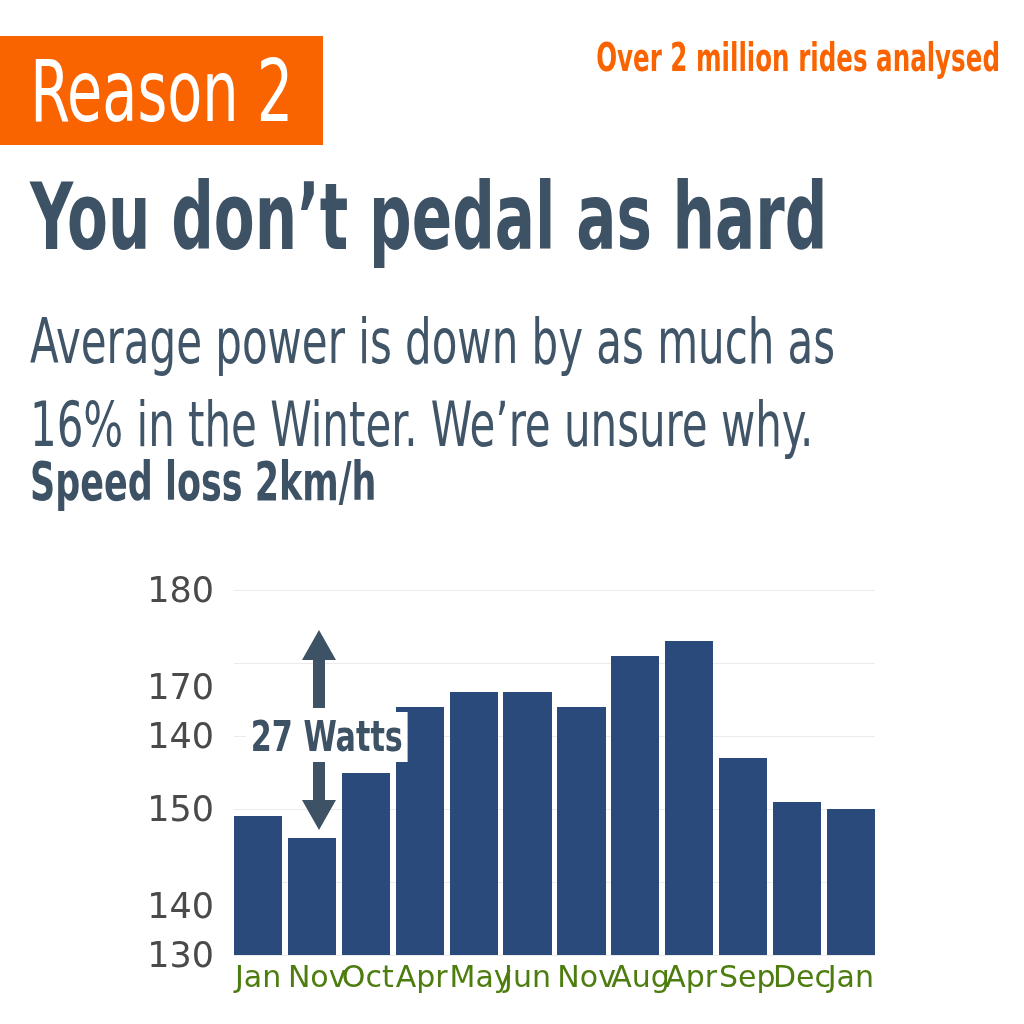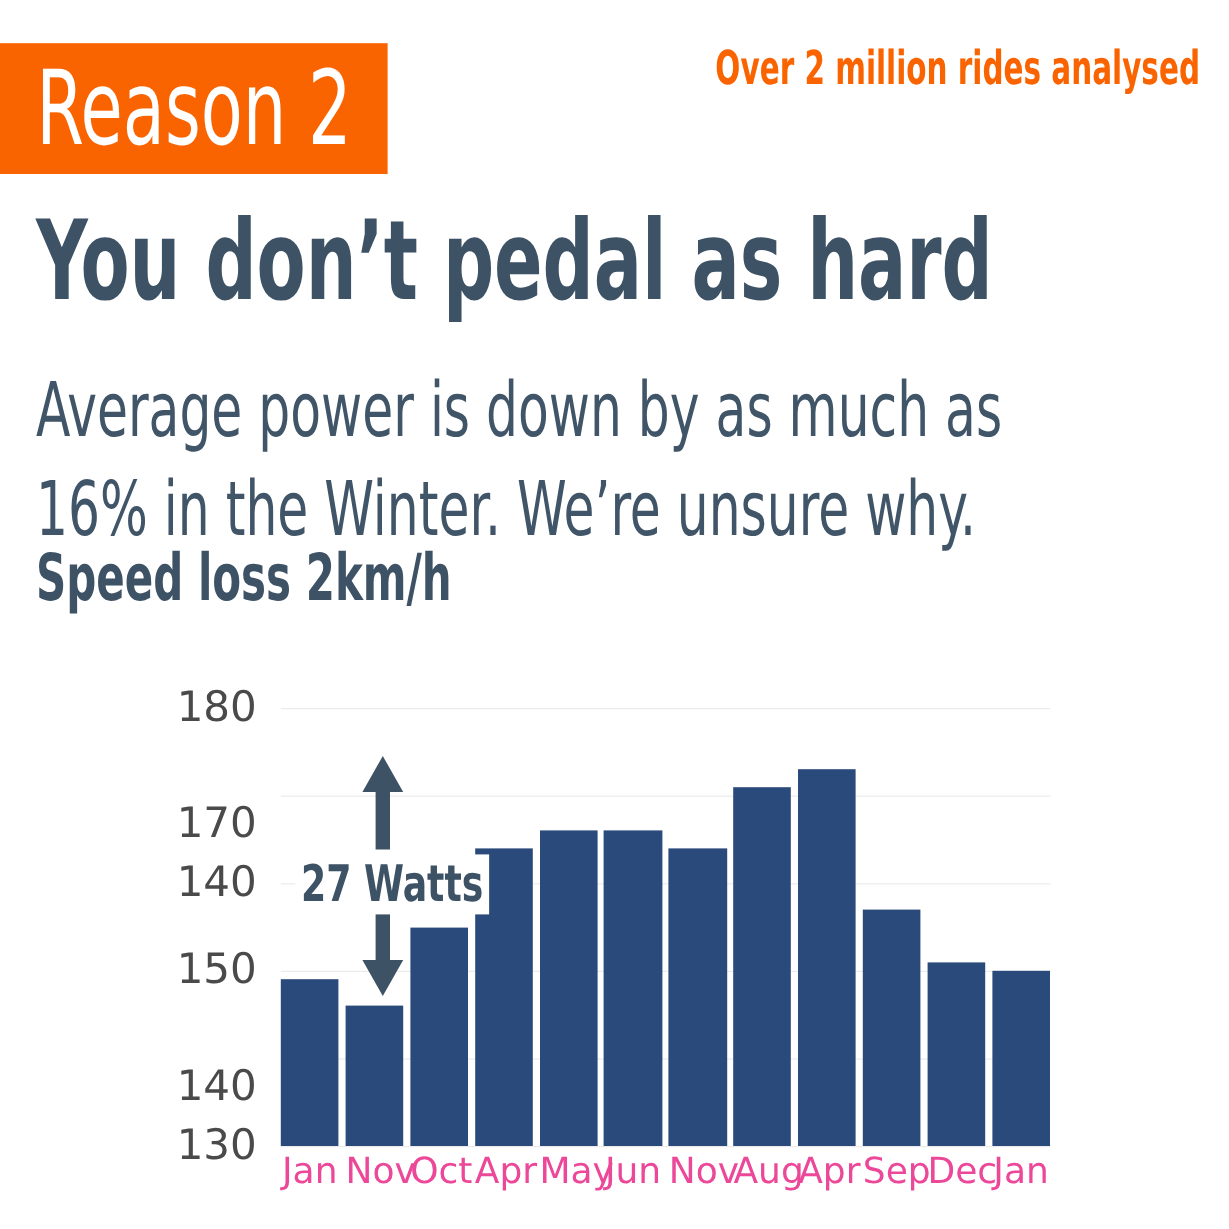--- a/index.html
+++ b/index.html
@@ -162,21 +162,21 @@
     position: absolute;
     left: 234px;
     top: 962px;
     width: 641px;
     display: flex;
     justify-content: space-between;
   }
   .xlabel {
     width: 7.52%;
     text-align: center;
-    color: #ec4899;
+    color: #4d7c0f;
     font-family: "DejaVu Sans", "Liberation Sans", sans-serif;
     font-size: 30px;
     line-height: 1;
   }
 
   
   .annotation-arrow {
     position: absolute;
     left: 296px;
     top: 630px;

